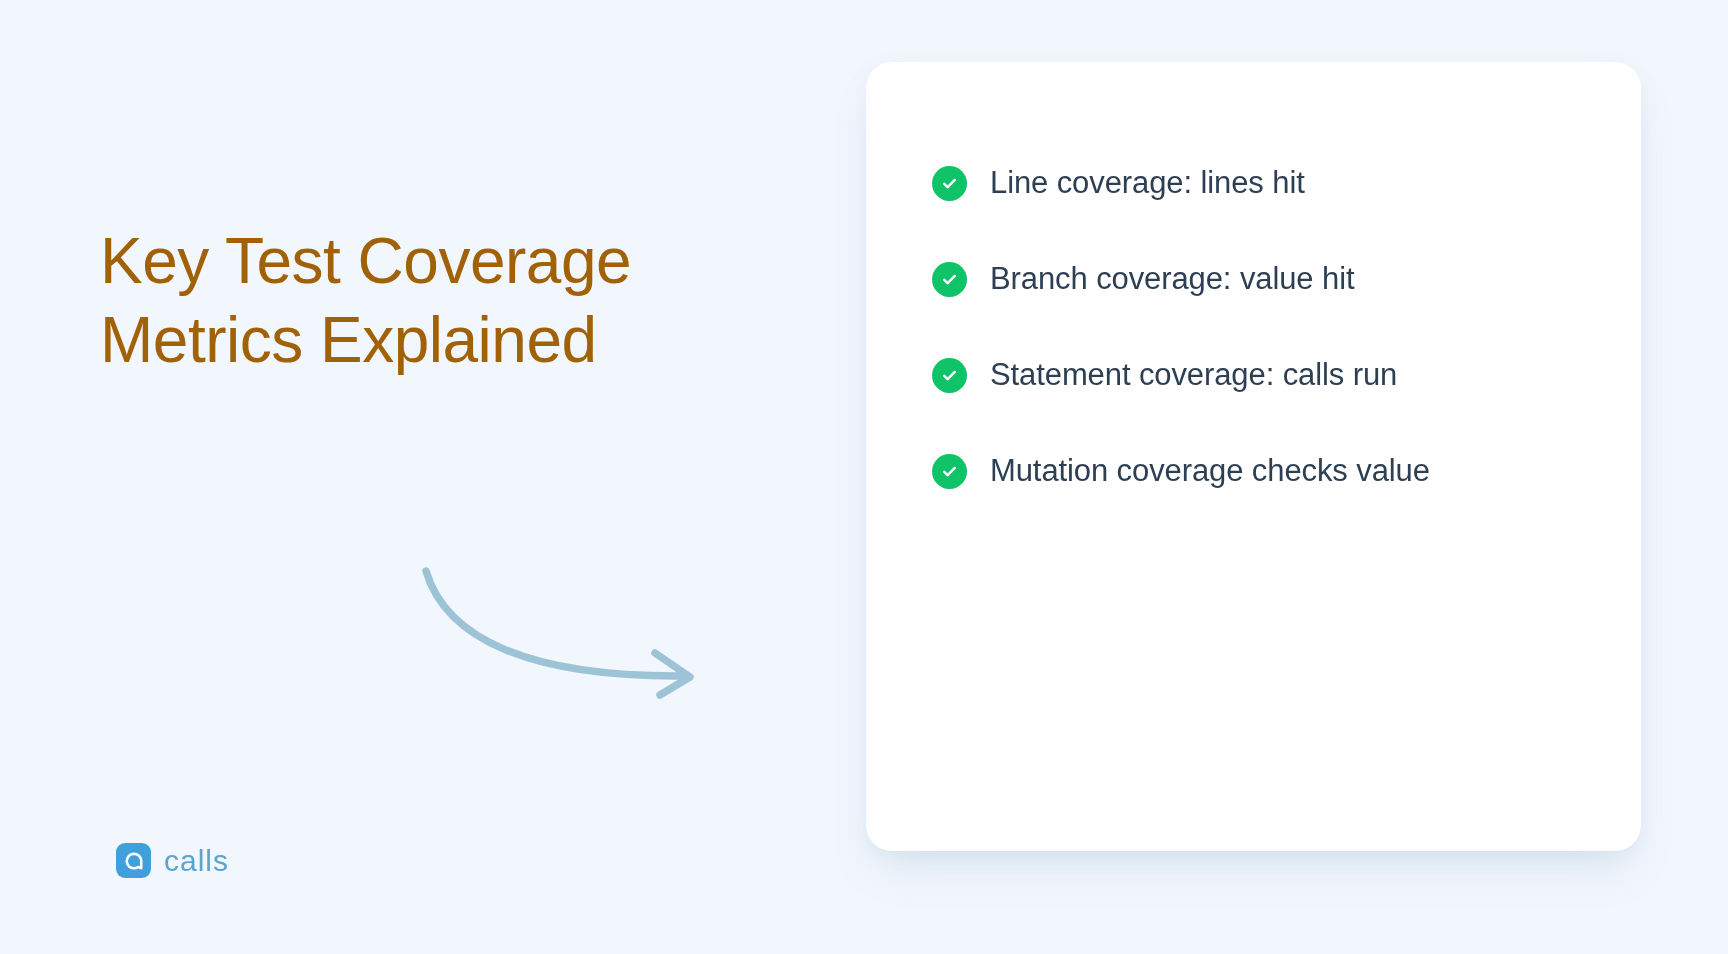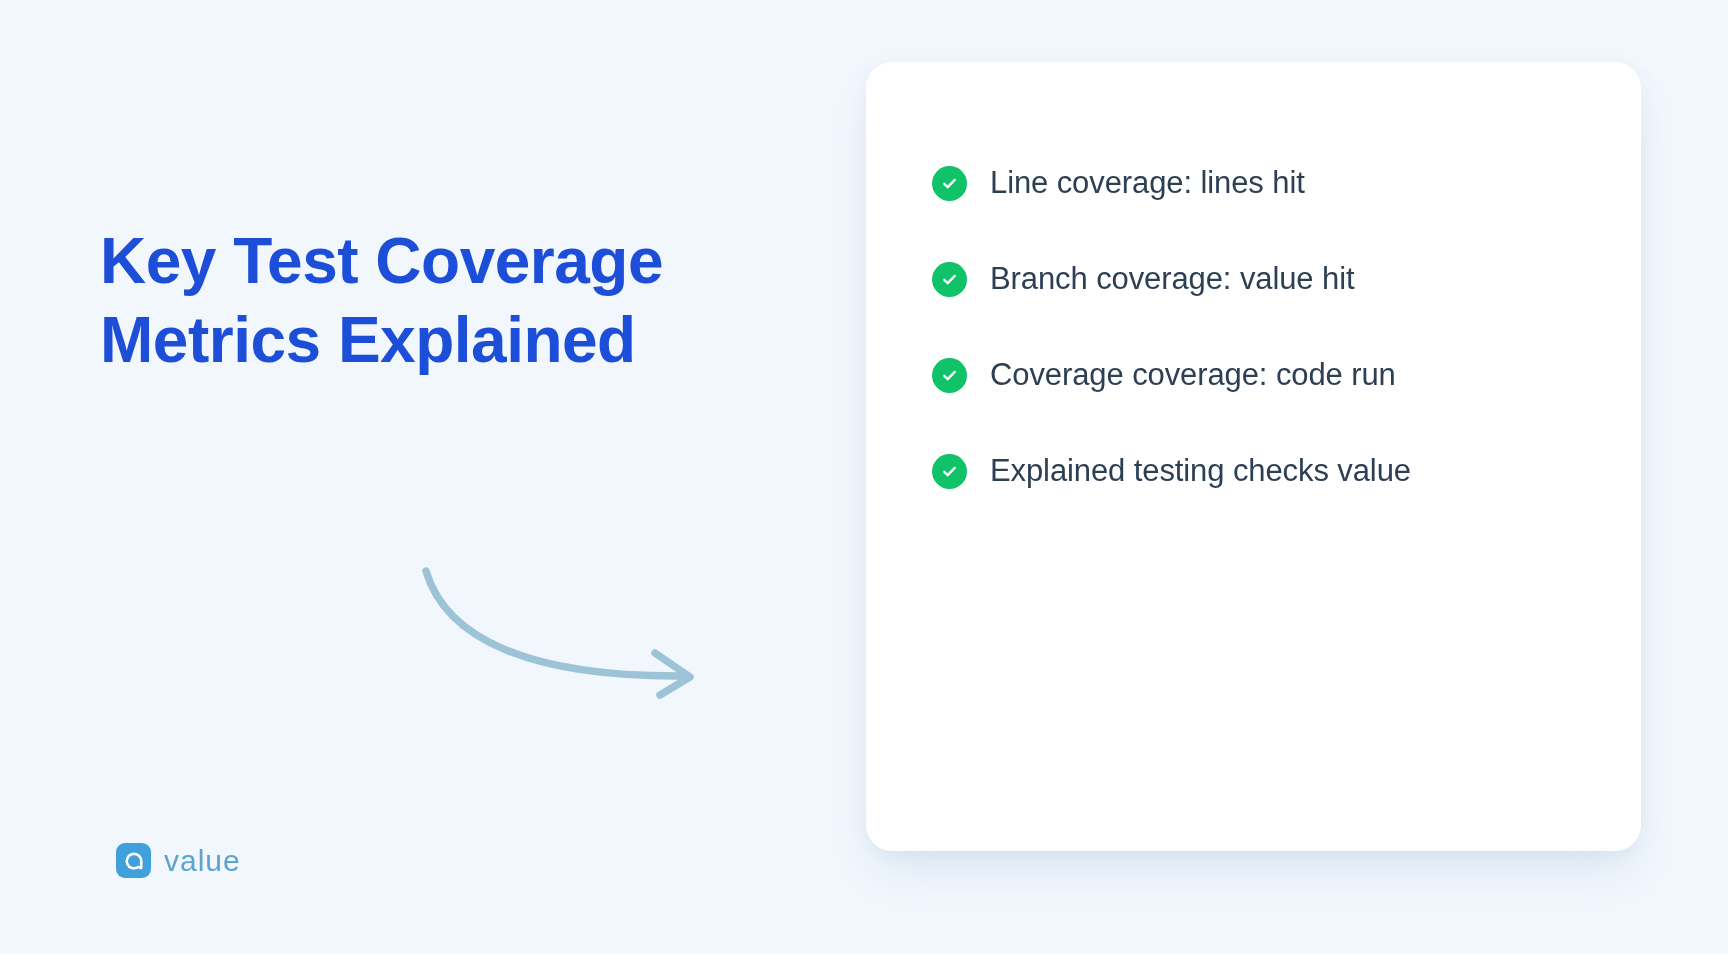--- a/index.html
+++ b/index.html
@@ -14,24 +14,24 @@
     width:1728px; height:954px;
     background:#f2f6fd;
   }
 
   
   .headline {
     position:absolute;
     left:100px; top:222px;
     width:640px;
     font-size:64px;
-    font-weight:700;
+    font-weight:400;
     line-height:1.24;
     letter-spacing:-0.5px;
-    color:#1d4ed8;
+    color:#a16207;
     white-space:pre-line;
   }
 
   
   .arrow-wrap {
     position:absolute;
     left:420px; top:565px;
     width:300px; height:130px;
   }
   .arrow-wrap svg { display:block; width:100%; height:100%; overflow:visible; }
@@ -119,21 +119,21 @@
       <path d="M235 88 L 270 112 L 240 130" stroke="#9cc3d6" stroke-width="7.5" stroke-linecap="round" stroke-linejoin="round" fill="none"></path>
     </svg>
   </div>
 
   <div class="brand">
     <span class="brand-mark">
       <svg width="22" height="22" viewBox="0 0 22 22" aria-hidden="true">
         <path d="M18.2 11.1a7.2 7.2 0 1 0 -3.1 5.9 l3.1 1.1 z" fill="none" stroke="#ffffff" stroke-width="2.6" stroke-linejoin="round" stroke-linecap="round"></path>
       </svg>
     </span>
-    <span class="brand-word">value</span>
+    <span class="brand-word">calls</span>
   </div>
 
   <div class="card">
     <div class="list">
 
       <div class="list-item">
         <span class="check-badge">
           <svg width="19" height="19" viewBox="0 0 19 19" aria-hidden="true">
             <path d="M4.2 9.8 L7.7 13.2 L14.8 5.9" fill="none" stroke="#ffffff" stroke-width="2.4" stroke-linecap="round" stroke-linejoin="round"></path>
           </svg>
@@ -150,29 +150,29 @@
         <span class="item-label">Branch coverage: value hit</span>
       </div>
 
 
       <div class="list-item">
         <span class="check-badge">
           <svg width="19" height="19" viewBox="0 0 19 19" aria-hidden="true">
             <path d="M4.2 9.8 L7.7 13.2 L14.8 5.9" fill="none" stroke="#ffffff" stroke-width="2.4" stroke-linecap="round" stroke-linejoin="round"></path>
           </svg>
         </span>
-        <span class="item-label">Coverage coverage: code run</span>
+        <span class="item-label">Statement coverage: calls run</span>
       </div>
 
 
       <div class="list-item">
         <span class="check-badge">
           <svg width="19" height="19" viewBox="0 0 19 19" aria-hidden="true">
             <path d="M4.2 9.8 L7.7 13.2 L14.8 5.9" fill="none" stroke="#ffffff" stroke-width="2.4" stroke-linecap="round" stroke-linejoin="round"></path>
           </svg>
         </span>
-        <span class="item-label">Explained testing checks value</span>
+        <span class="item-label">Mutation coverage checks value</span>
       </div>
 
     </div>
   </div>
 
 </div>
 
 </body></html>

